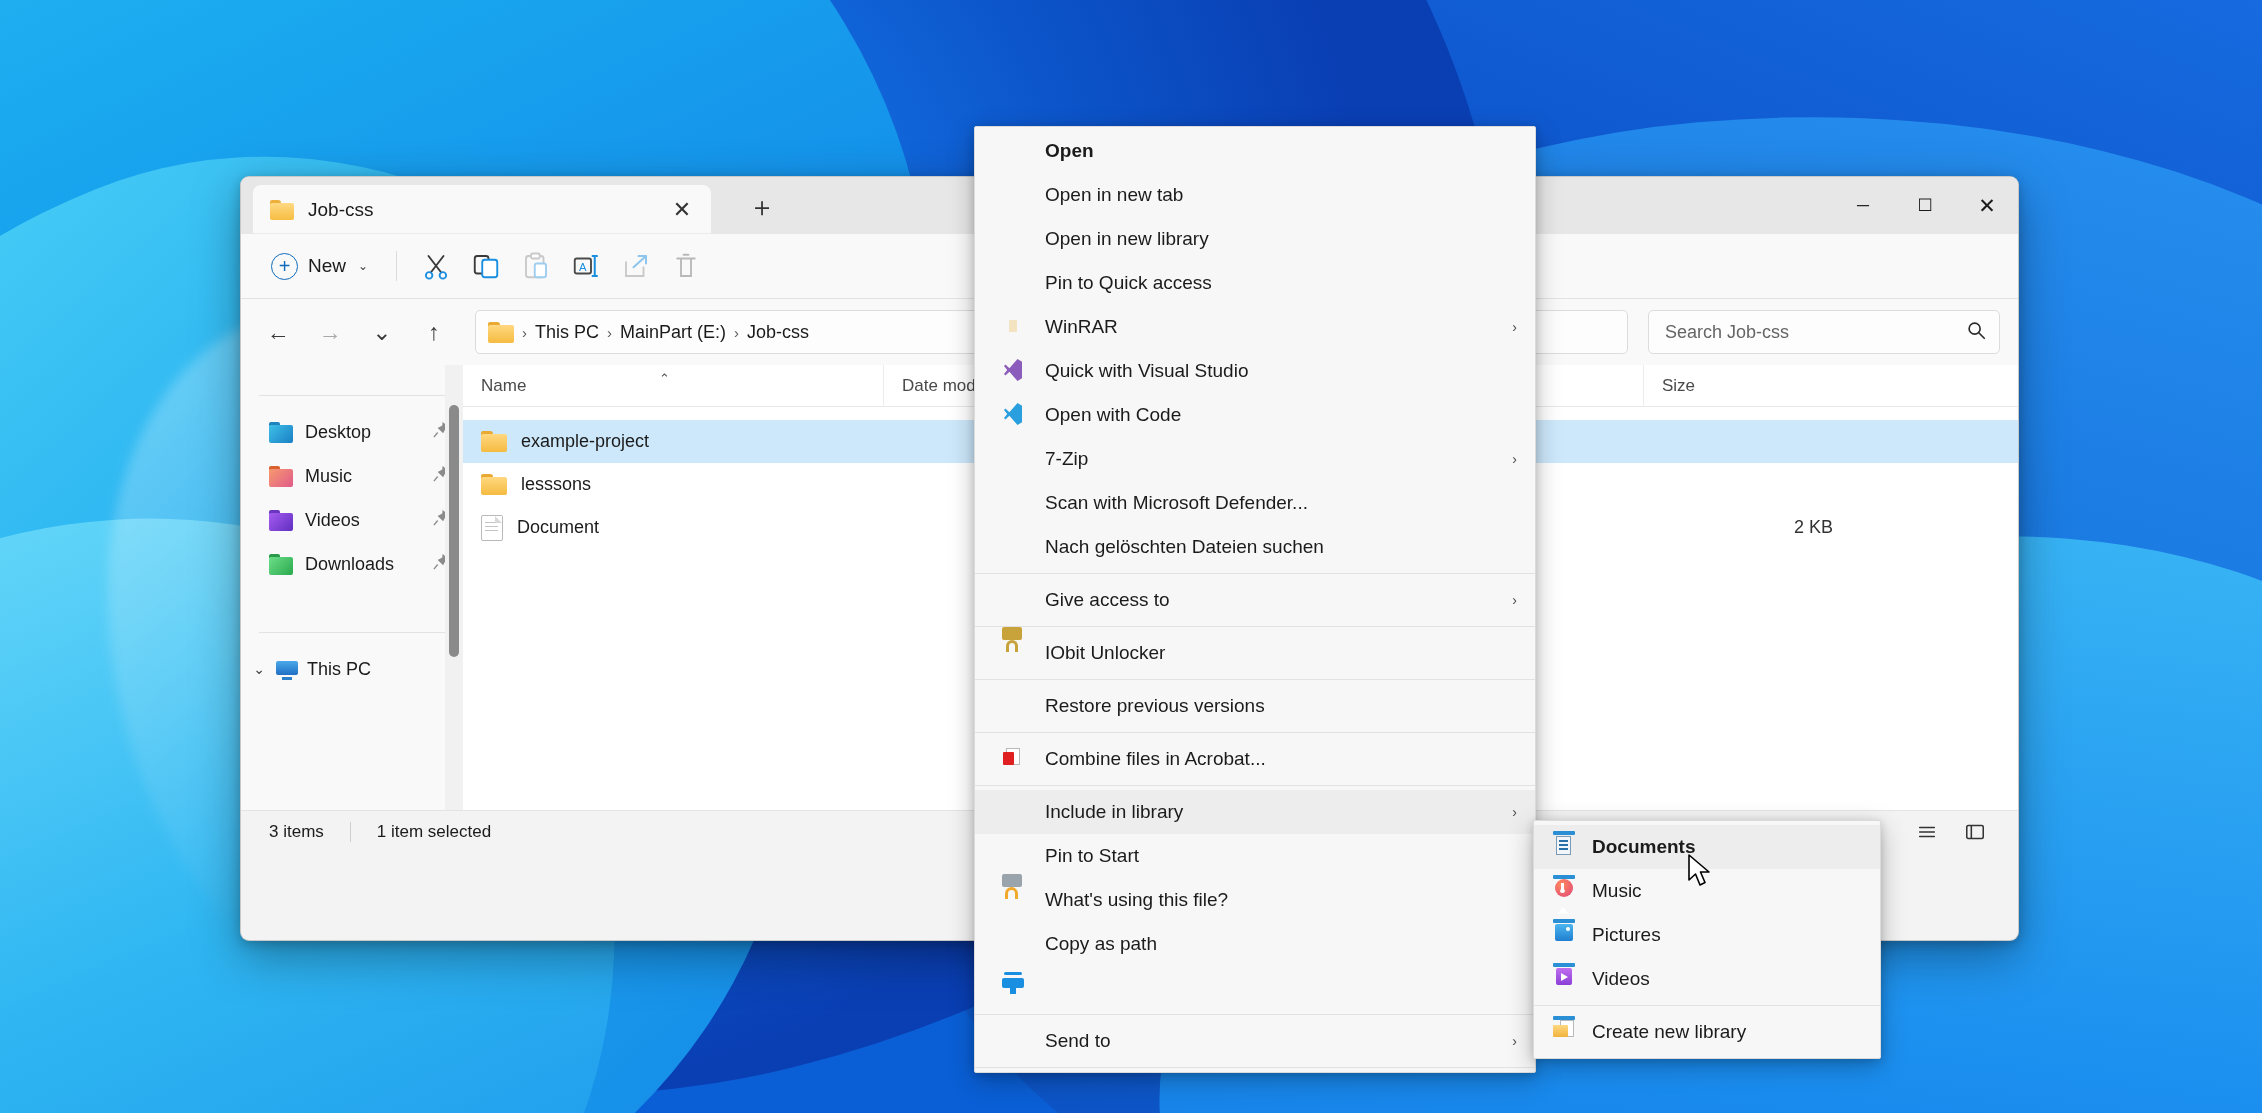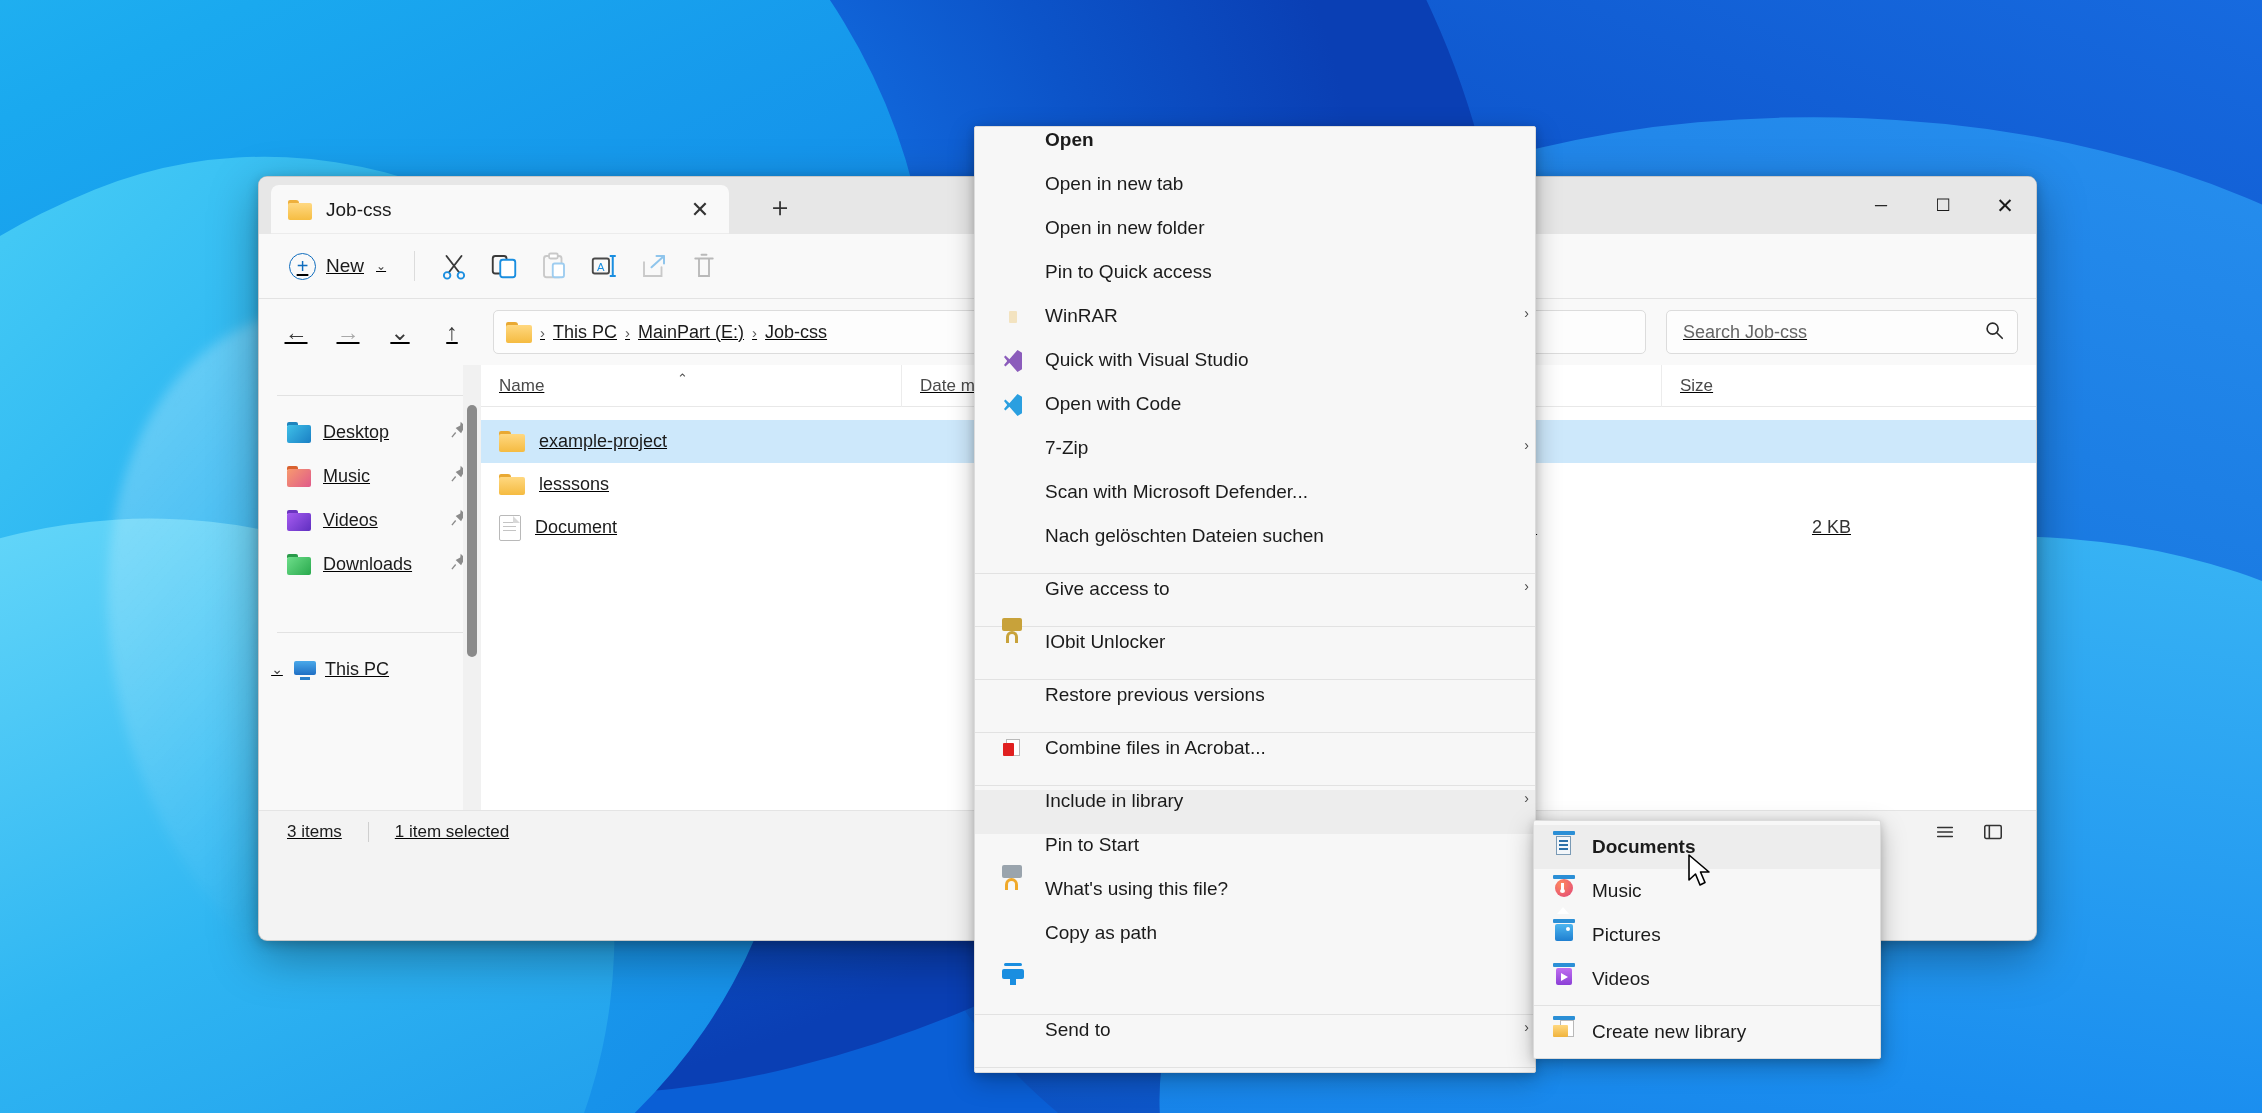--- a/index.html
+++ b/index.html
@@ -62,28 +62,27 @@
     left: 120px; top: 300px; width: 520px; height: 740px;
     background: linear-gradient(150deg, rgba(255,255,255,0.30), rgba(255,255,255,0) 60%);
     border-radius: 50%;
     transform: rotate(-18deg);
     filter: blur(6px);
   }
 
   
   #explorer {
     position: absolute;
-    left: 258px; top: 176px;
+    left: 240px; top: 176px;
     width: 1779px; height: 765px;
     background: #f3f3f3;
     border-radius: 9px;
     box-shadow: 0 16px 48px rgba(0,0,0,0.34), 0 3px 12px rgba(0,0,0,0.22);
     overflow: hidden;
     border: 1px solid rgba(120,120,120,0.35);
-    text-decoration: underline;
   }
   
   .titlebar {
     height: 57px; background: #e7e7e7;
     position: relative;
   }
   .tab {
     position: absolute; left: 12px; top: 8px;
     width: 458px; height: 49px;
     background: #f9f9f9;
@@ -210,22 +209,22 @@
     position:absolute; left: 974px; top: 126px;
     width: 562px;
     background:#f7f7f7;
     border: 1px solid #dbdbdb;
     border-radius: 2px;
     box-shadow: 0 8px 26px rgba(0,0,0,0.26), 0 2px 8px rgba(0,0,0,0.16);
     padding: 2px 0 0 0;
     overflow: hidden;
   }
   .mi {
-    height: 44px; display:flex; align-items:flex-start;
-    padding-left: 26px; padding-right: 6px;
+    height: 44px; display:flex; align-items:center;
+    padding-left: 26px; padding-right: 18px;
     font-size: 19px; color: #1b1b1b; position:relative;
   }
   .mi.bold { font-weight: bold; }
   .mi.hl { background:#ededed; }
   .mi-icon { width:26px; height:26px; flex:0 0 auto; margin-right: 18px; position:relative; }
   .mi-icon.empty { background: none; }
   .mi-label { flex: 1; }
   .mi-arrow { font-size: 14px; color:#4a4a4a; margin-left: auto; }
   .msep { height:1px; background:#e2e2e2; margin: 4px 0; }
 
@@ -588,21 +587,21 @@
     <span class="mi-label">Open</span>
   </div>
 
   <div class="mi">
     <span class="mi-icon empty"></span>
     <span class="mi-label">Open in new tab</span>
   </div>
 
   <div class="mi">
     <span class="mi-icon empty"></span>
-    <span class="mi-label">Open in new folder</span>
+    <span class="mi-label">Open in new library</span>
   </div>
 
   <div class="mi">
     <span class="mi-icon empty"></span>
     <span class="mi-label">Pin to Quick access</span>
   </div>
 
   <div class="mi">
     <span class="mi-icon"><span class="ic-winrar"></span></span>
     <span class="mi-label">WinRAR</span>

